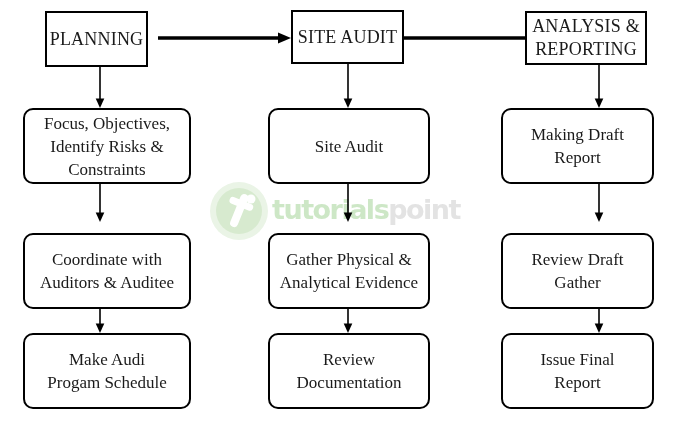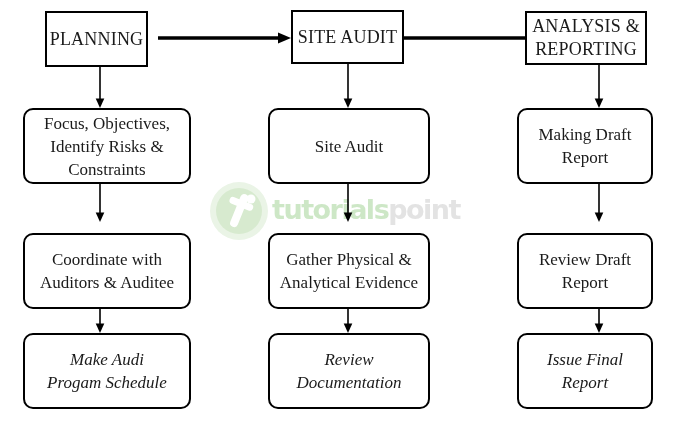--- a/index.html
+++ b/index.html
@@ -36,25 +36,25 @@
     font-size:17px;
     line-height:23px;
   }
   
   #hdr-planning{left:45px;top:11px;width:103px;height:56px;}
   #hdr-siteaudit{left:291px;top:10px;width:113px;height:54px;}
   #hdr-analysis{left:525px;top:11px;width:122px;height:54px;}
   
   .col1{left:23px;width:168px;}
   .col2{left:268px;width:162px;}
-  .col3{left:517px;width:136px;}
+  .col3{left:501px;width:153px;}
   
   .row1{top:108px;height:76px;}
   .row2{top:222px;height:76px;margin-top:11px;}
-  .row3{top:333px;height:76px;font-style:italic;}
+  .row3{top:333px;height:76px;}
   .wm-text{
     font-family:"DejaVu Sans", sans-serif;
     font-weight:bold;
     font-size:27px;
     letter-spacing:-1.5px;
   }
 </style>
 </head>
 <body>
 
@@ -139,17 +139,17 @@
 
   <div class="box step col2 row1">Site Audit</div>
   <div class="box step col2 row2">Gather Physical &amp;
 Analytical Evidence</div>
   <div class="box step col2 row3">Review
 Documentation</div>
 
   <div class="box step col3 row1">Making Draft
 Report</div>
   <div class="box step col3 row2">Review Draft
-Report</div>
+Gather</div>
   <div class="box step col3 row3">Issue Final
 Report</div>
 
 </div>
 
 </body></html>

